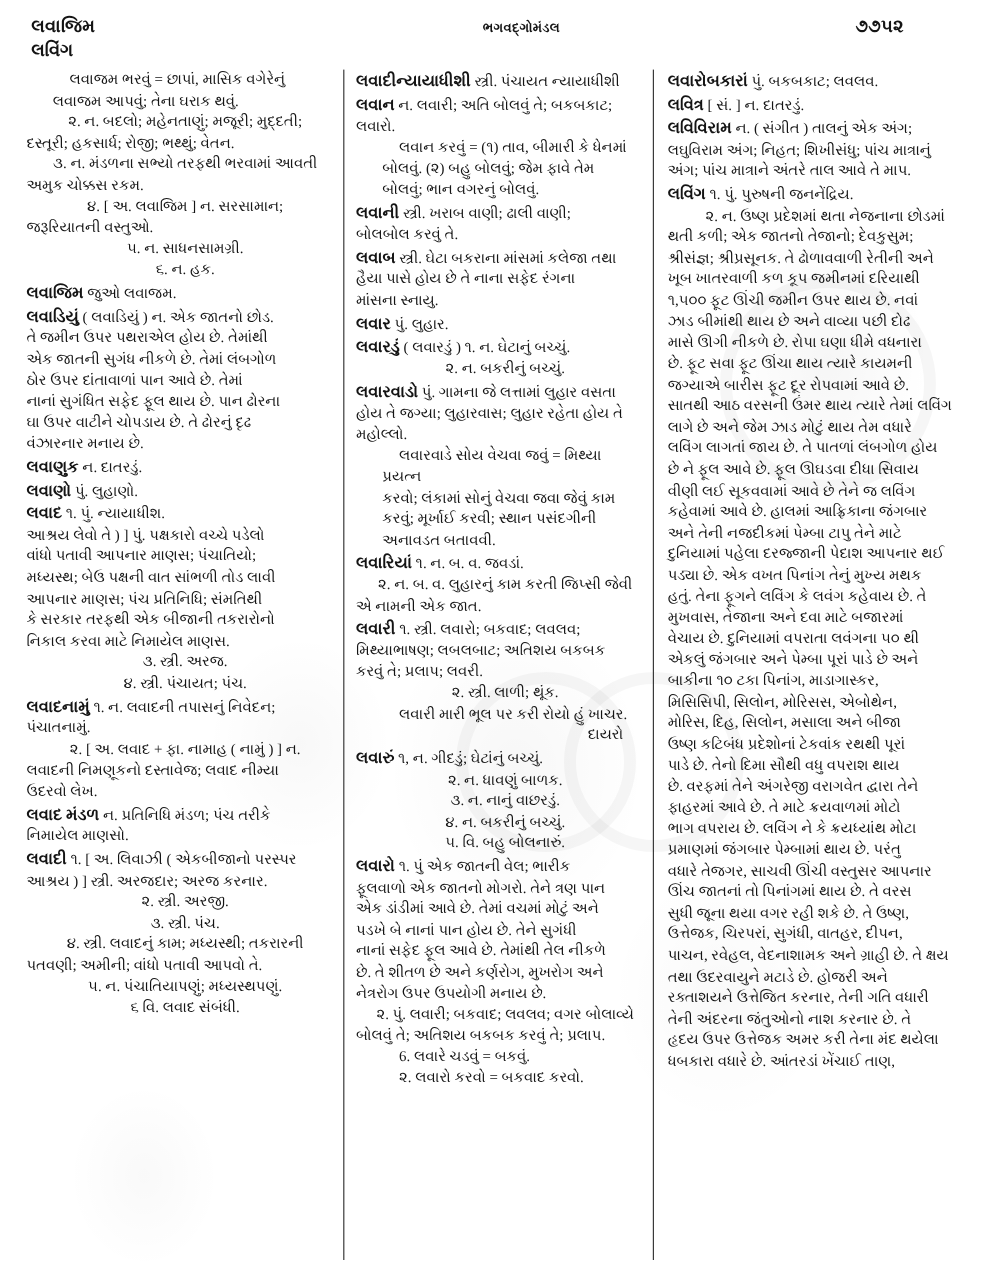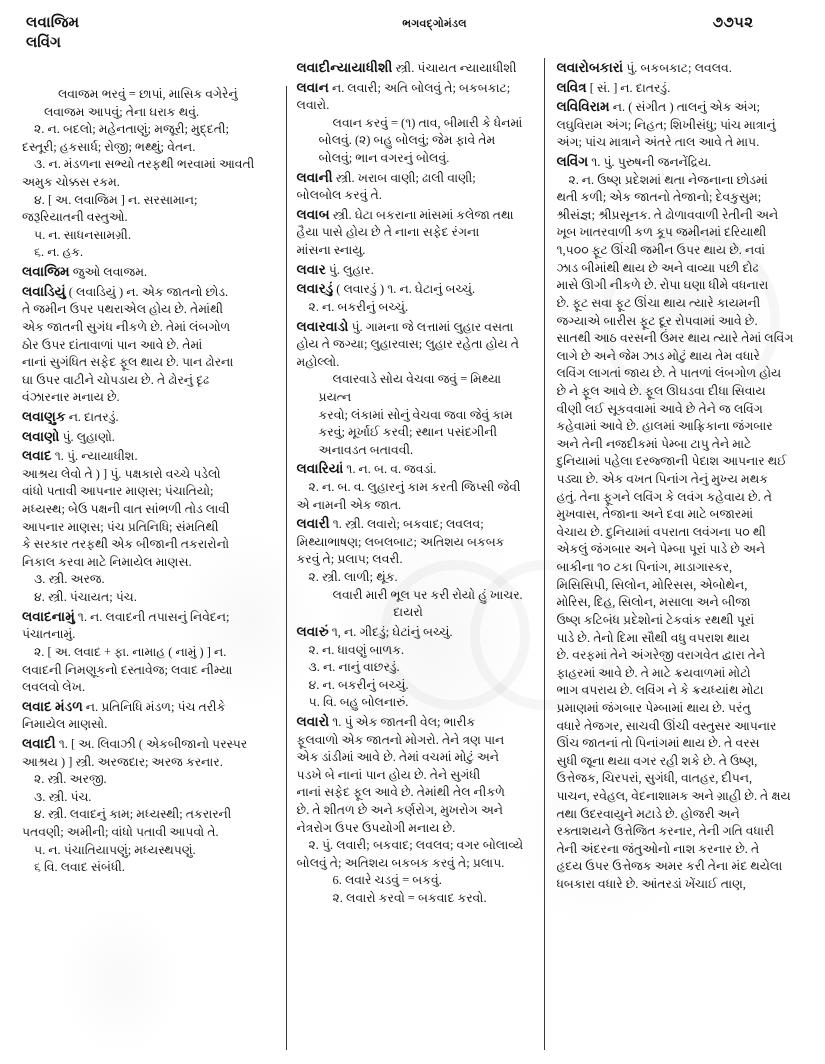--- a/index.html
+++ b/index.html
@@ -81,21 +81,21 @@
     display: flex;
     gap: 0;
   }
   .col {
     position: relative;
     box-sizing: border-box;
     font-size: 12.4px;
     line-height: 1.42;
     text-align: left;
   }
-  .col.c1 { width: 268px; padding-right: 12px; margin-top: 28px; }
+  .col.c1 { width: 268px; padding-right: 12px; }
   .col.c2 { width: 262px; padding-left: 10px; padding-right: 12px; }
   .col.c3 { width: 265px; padding-left: 11px; }
 
   .col-rule {
     position: absolute;
     top: 0;
     bottom: 0;
     width: 1px;
     background: #3a3a3a;
   }
@@ -112,34 +112,35 @@
   }
   
   .hang {
     padding-left: 11px;
     text-indent: -11px;
   }
   
   .sense {
     padding-left: 0px;
     text-indent: 12px;
+    text-align: center;
   }
   .sense-run {
     text-indent: 0;
   }
   
   .quote {
     padding-left: 22px;
     text-indent: 0px;
   }
   .quote-first {
     text-indent: 14px;
   }
   .attrib {
-    text-align: center;
+    text-align: right;
     padding-right: 14px;
   }
   b { font-weight: bold; }
 
   
   .col, .running-head, .running-head-second {
     text-rendering: optimizeLegibility;
   }
 </style>
 </head>
@@ -189,21 +190,21 @@
           <div class="entry-line sense-run">મધ્યસ્થ; બેઉ પક્ષની વાત સાંભળી તોડ લાવી</div>
           <div class="entry-line sense-run">આપનાર માણસ; પંચ પ્રતિનિધિ; સંમતિથી</div>
           <div class="entry-line sense-run">કે સરકાર તરફથી એક બીજાની તકરારોનો</div>
           <div class="entry-line sense-run">નિકાલ કરવા માટે નિમાયેલ માણસ.</div>
           <div class="entry-line sense">૩. સ્ત્રી. અરજ.</div>
           <div class="entry-line sense">૪. સ્ત્રી. પંચાયત; પંચ.</div>
           <div class="entry-line hang"><b class="headword">લવાદનામું</b><span> ૧. ન. લવાદની તપાસનું નિવેદન;</span></div>
           <div class="entry-line sense-run">પંચાતનામું.</div>
           <div class="entry-line sense">૨. [ અ. લવાદ + ફા. નામાહ ( નામું ) ] ન.</div>
           <div class="entry-line sense-run">લવાદની નિમણૂકનો દસ્તાવેજ; લવાદ નીમ્યા</div>
-          <div class="entry-line sense-run">લવલવો લેખ.</div>
+          <div class="entry-line sense-run">ઉદરવો લેખ.</div>
           <div class="entry-line hang"><b class="headword">લવાદ મંડળ</b><span> ન. પ્રતિનિધિ મંડળ; પંચ તરીકે</span></div>
           <div class="entry-line sense-run">નિમાયેલ માણસો.</div>
           <div class="entry-line hang"><b class="headword">લવાદી</b><span> ૧. [ અ. લિવાઝી ( એકબીજાનો પરસ્પર</span></div>
           <div class="entry-line sense-run">આશ્રય ) ]  સ્ત્રી. અરજદાર; અરજ કરનાર.</div>
           <div class="entry-line sense">૨. સ્ત્રી. અરજી.</div>
           <div class="entry-line sense">૩. સ્ત્રી. પંચ.</div>
           <div class="entry-line sense">૪. સ્ત્રી. લવાદનું કામ; મધ્યસ્થી; તકરારની</div>
           <div class="entry-line sense-run">પતવણી; અમીની; વાંધો પતાવી આપવો તે.</div>
           <div class="entry-line sense">૫. ન. પંચાતિયાપણું; મધ્યસ્થપણું.</div>
           <div class="entry-line sense">૬ વિ. લવાદ સંબંધી.</div>

